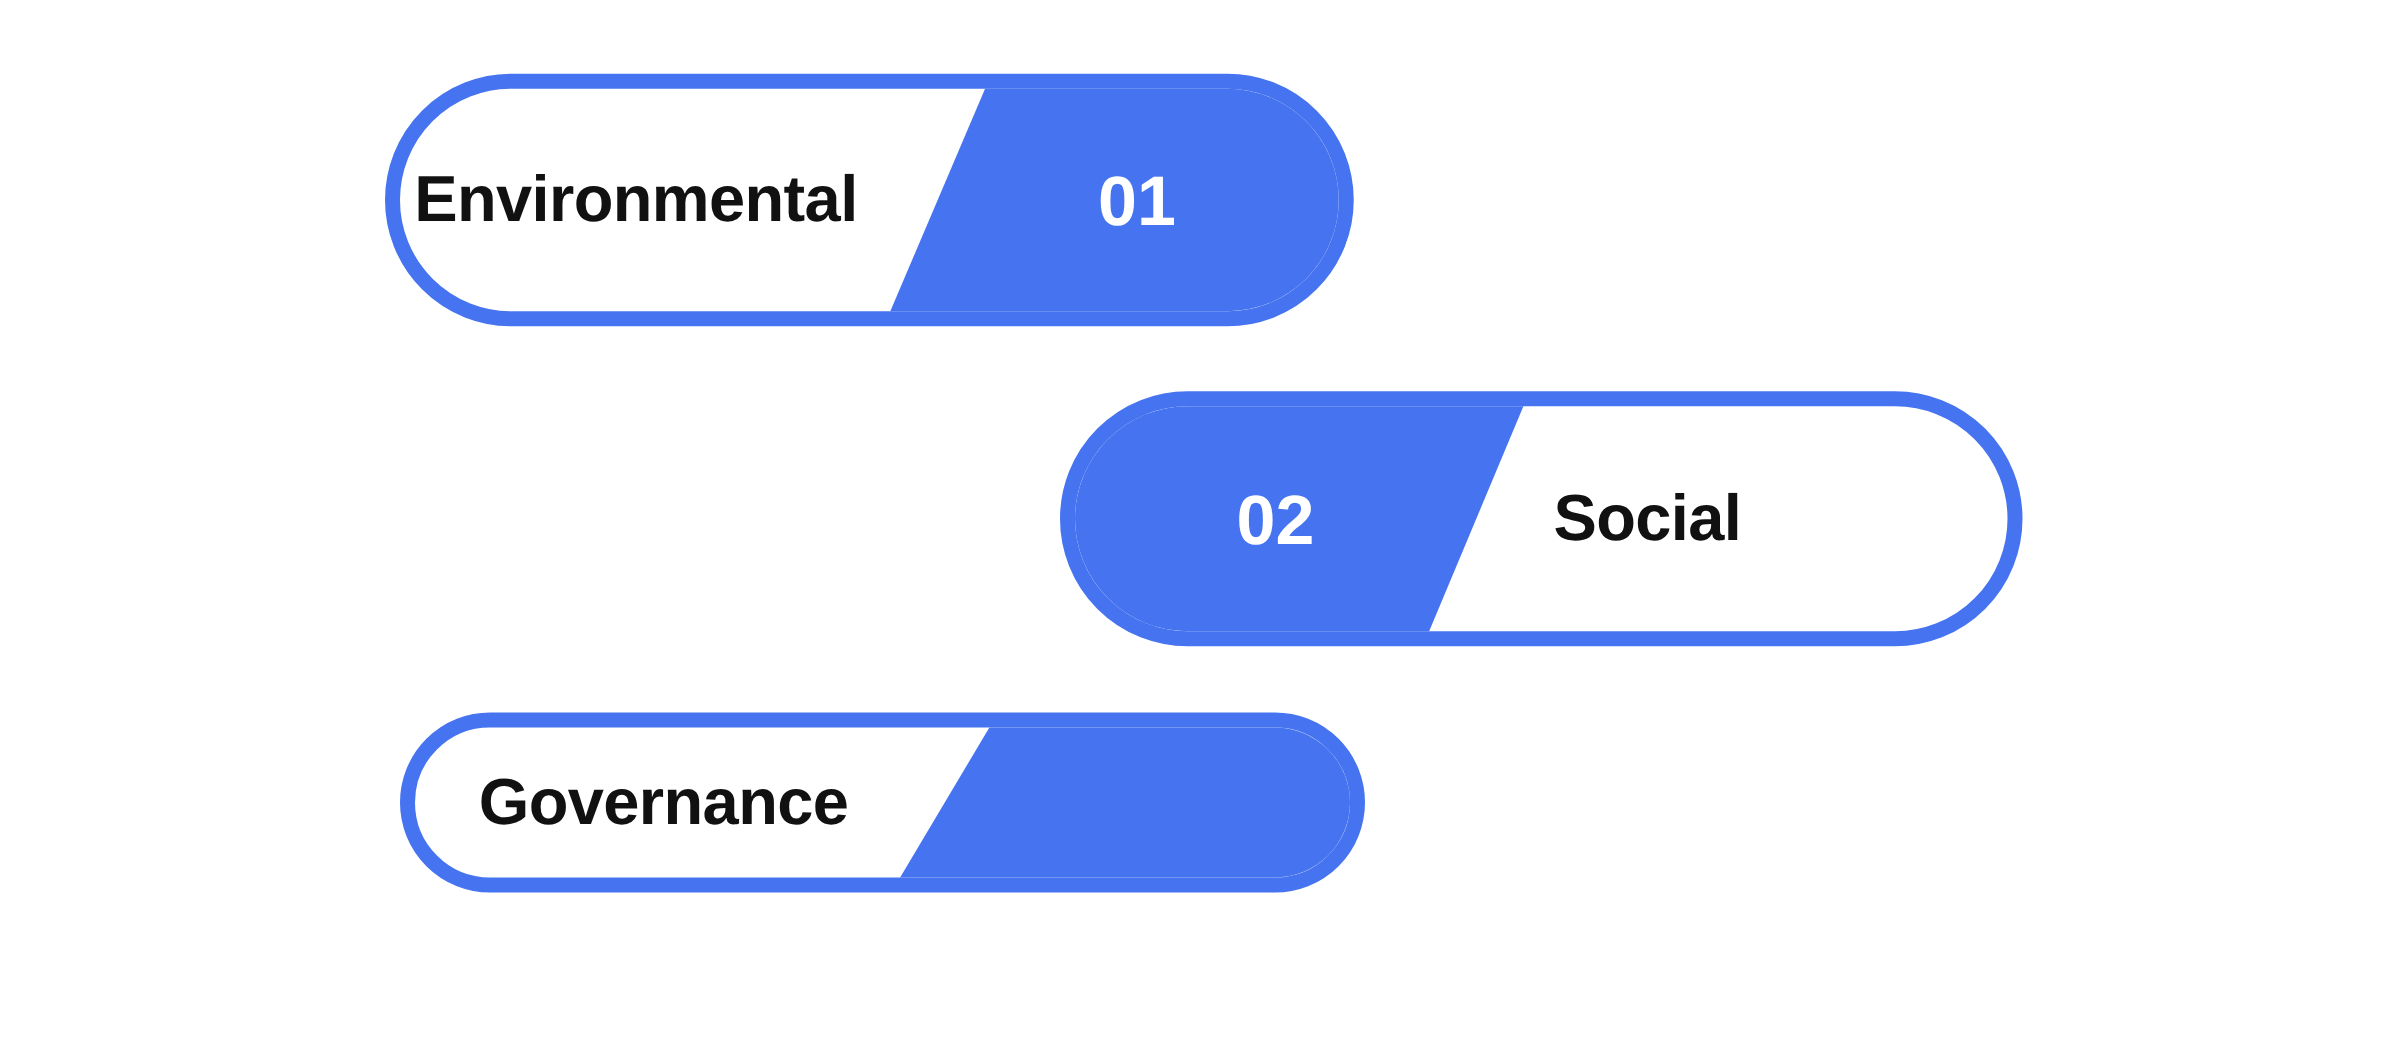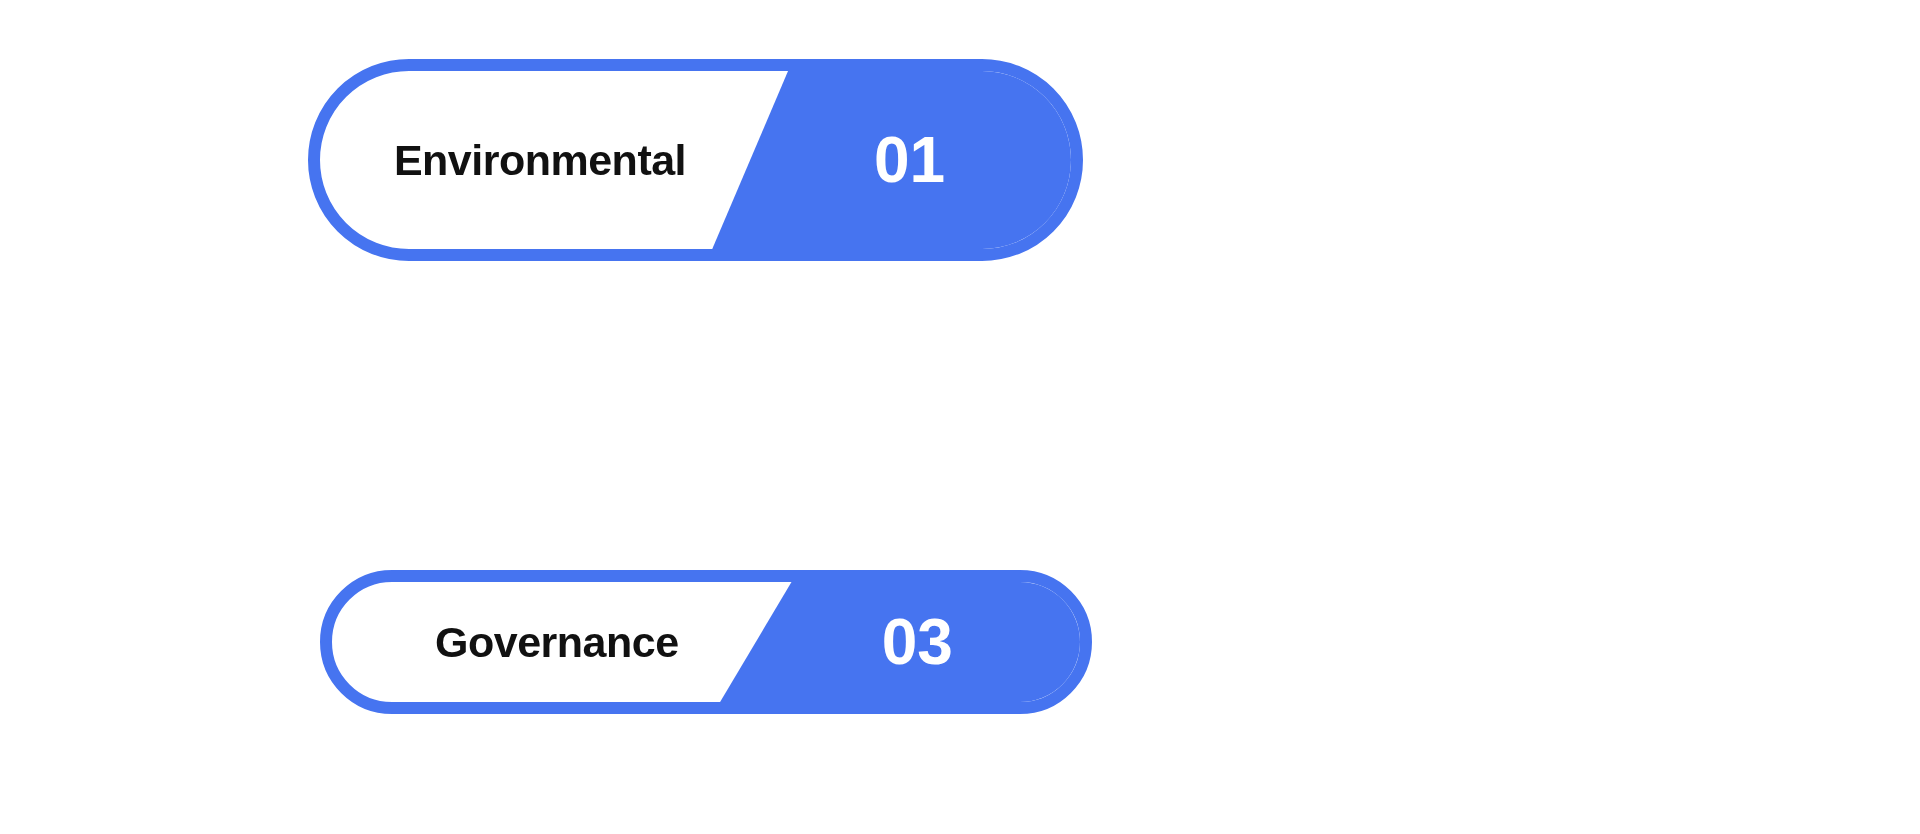--- a/index.html
+++ b/index.html
@@ -41,28 +41,28 @@
   #pill2 .fill { clip-path: polygon(0 0, 48.8% 0, 37.7% 100%, 0 100%); }
   #pill3 .fill { clip-path: polygon(62.0% 0, 100% 0, 100% 100%, 50.9% 100%); }
 
   .zone {
     position: absolute;
     top: 0; bottom: 0;
     display: flex;
     align-items: center;
   }
   .label {
-    font-size: 43px;
+    font-size: 52px;
     font-weight: 700;
     letter-spacing: -0.5px;
     color: var(--label-color);
     white-space: nowrap;
   }
   .number {
-    font-size: 64px;
+    font-size: 56px;
     font-weight: 700;
     color: var(--number-color);
     white-space: nowrap;
   }
 
   
   #pill1 .label-zone  { left: 0; width: 57%; justify-content: flex-end; padding-right: 62px; }
   #pill1 .number-zone { left: 57%; right: 0; justify-content: center; }
 
   
@@ -81,24 +81,30 @@
   <div class="pill" id="pill1">
     <div class="fill"></div>
     <div class="zone label-zone">
       <span class="label">Environmental</span>
     </div>
     <div class="zone number-zone">
       <span class="number">01</span>
     </div>
   </div>
 
+  <div class="pill" id="pill2">
+    <div class="fill"></div>
+    <div class="zone number-zone">
+      <span class="number">02</span>
+    </div>
+    <div class="zone label-zone">
+      <span class="label">Social</span>
+    </div>
+  </div>
 
   <div class="pill" id="pill3">
     <div class="fill"></div>
     <div class="zone label-zone">
       <span class="label">Governance</span>
     </div>
-    <div class="zone number-zone">
-      <span class="number">03</span>
-    </div>
   </div>
 
 </div>
 
 </body></html>

